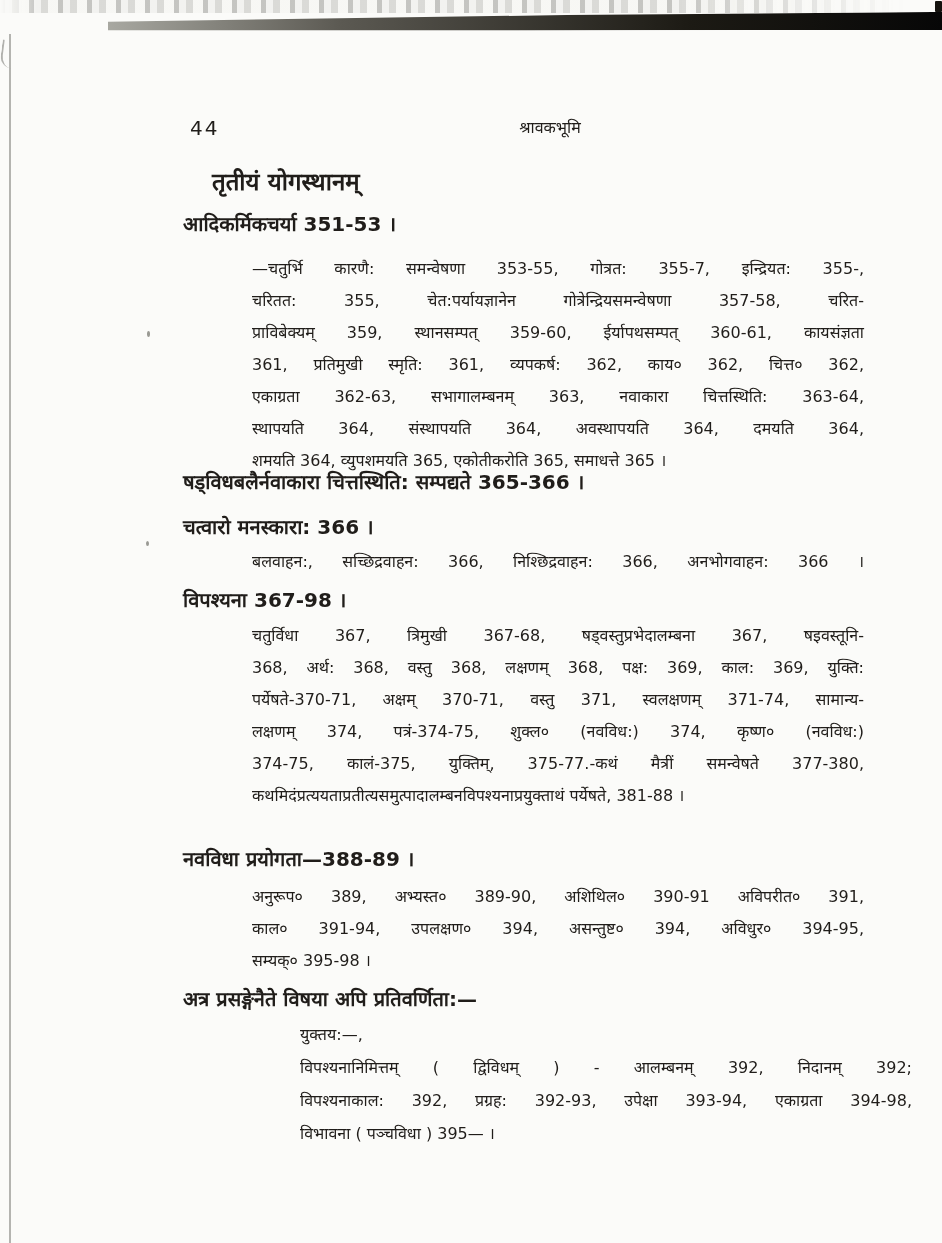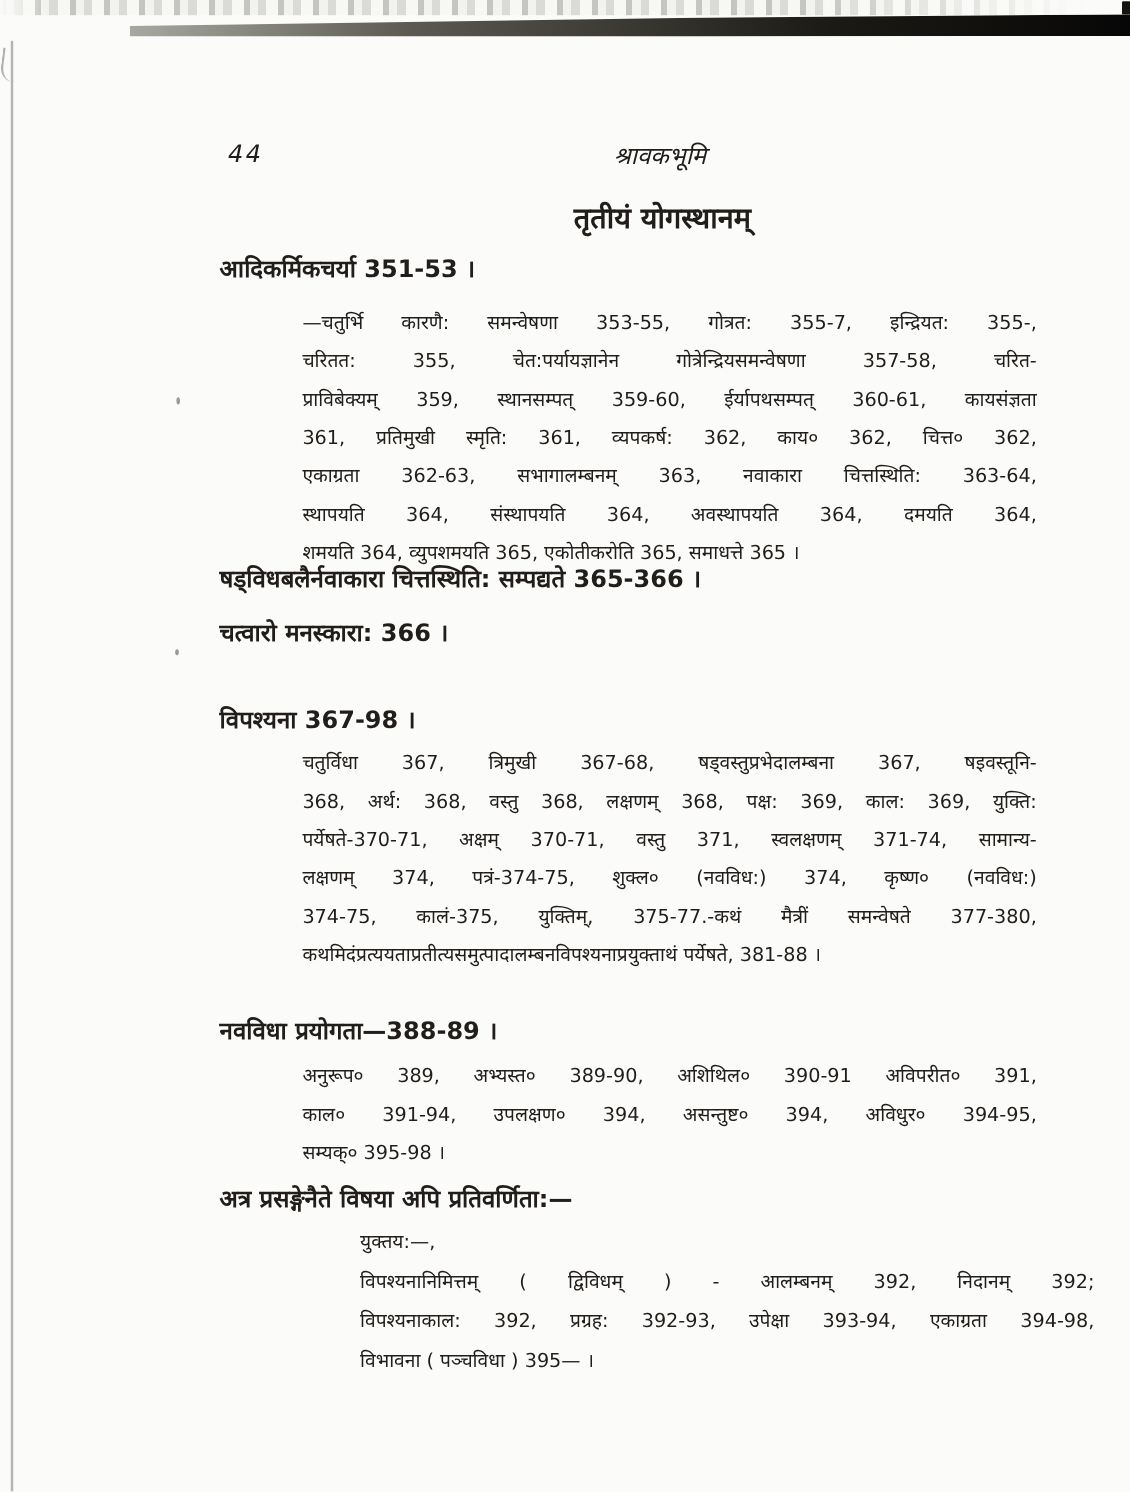--- a/index.html
+++ b/index.html
@@ -29,23 +29,23 @@
     clip-path:polygon(0 42%,55% 12%,100% 0,100% 100%,55% 96%,0 90%);
     transform:rotate(-.15deg);
   }
   .corner-blob{position:absolute;right:0;top:1px;width:7px;height:11px;background:#15130f;border-radius:1px;}
   .left-scan-line{position:absolute;left:9px;top:34px;bottom:0;width:2px;background:#b4b4b0;}
   .left-arc{position:absolute;left:1px;top:40px;width:10px;height:28px;border-left:2px solid #8b8b86;border-radius:0 0 0 14px;transform:rotate(7deg);opacity:.65;}
   .speck{position:absolute;background:#9a9a94;border-radius:50%;}
   .speck.s1{left:147px;top:331px;width:3px;height:6px;}
   .speck.s2{left:146px;top:541px;width:3px;height:5px;}
   
-  .pgnum{position:absolute;left:190px;top:116px;font-size:20px;letter-spacing:2px;font-style:italic;}
-  .running{position:absolute;left:420px;top:116px;width:260px;text-align:center;font-size:20px;font-style:italic;}
-  .chapter{position:absolute;left:212px;top:164px;width:680px;text-align:center;font-size:24px;font-weight:700;}
+  .pgnum{position:absolute;left:190px;top:116px;font-size:20px;letter-spacing:2px;}
+  .running{position:absolute;left:420px;top:116px;width:260px;text-align:center;font-size:16px;}
+  .chapter{position:absolute;left:212px;top:164px;width:680px;text-align:left;font-size:24px;font-weight:700;}
   .hd{position:absolute;left:183px;font-size:20px;font-weight:700;white-space:nowrap;}
   .para{position:absolute;left:252px;width:612px;font-size:16px;line-height:32px;}
   .para .ln{text-align:justify;text-align-last:justify;}
   .para .ln.last{text-align:left;text-align-last:left;}
   .p4{line-height:33px;margin-left:48px;}
 </style>
 </head>
 <body>
 
 <div class="page">
@@ -70,20 +70,23 @@
     <div class="ln">प्राविबेक्यम् 359, स्थानसम्पत् 359-60, ईर्यापथसम्पत् 360-61, कायसंज्ञता</div>
     <div class="ln">361, प्रतिमुखी स्मृति: 361, व्यपकर्ष: 362, काय० 362, चित्त० 362,</div>
     <div class="ln">एकाग्रता 362-63, सभागालम्बनम् 363, नवाकारा चित्तस्थिति: 363-64,</div>
     <div class="ln">स्थापयति 364, संस्थापयति 364, अवस्थापयति 364, दमयति 364,</div>
     <div class="ln last">शमयति 364, व्युपशमयति 365, एकोतीकरोति 365, समाधत्ते 365 ।</div>
   </div>
 
   <div class="hd" style="top:468px">षड्विधबलैर्नवाकारा चित्तस्थिति: सम्पद्यते 365-366 ।</div>
   <div class="hd" style="top:513px">चत्वारो मनस्कारा: 366 ।</div>
 
+  <div class="para" style="top:546px">
+    <div class="ln">बलवाहन:, सच्छिद्रवाहन: 366, निश्छिद्रवाहन: 366, अनभोगवाहन: 366 ।</div>
+  </div>
 
   <div class="hd" style="top:586px">विपश्यना 367-98 ।</div>
 
   <div class="para" style="top:620px">
     <div class="ln">चतुर्विधा 367, त्रिमुखी 367-68, षड्वस्तुप्रभेदालम्बना 367, षइवस्तूनि-</div>
     <div class="ln">368, अर्थ: 368, वस्तु 368, लक्षणम् 368, पक्ष: 369, काल: 369, युक्ति:</div>
     <div class="ln">पर्येषते-370-71, अक्षम् 370-71, वस्तु 371, स्वलक्षणम् 371-74, सामान्य-</div>
     <div class="ln">लक्षणम् 374, पत्रं-374-75, शुक्ल० (नवविध:) 374, कृष्ण० (नवविध:)</div>
     <div class="ln">374-75, कालं-375, युक्तिम्, 375-77.-कथं मैत्रीं समन्वेषते 377-380,</div>
     <div class="ln last">कथमिदंप्रत्ययताप्रतीत्यसमुत्पादालम्बनविपश्यनाप्रयुक्ताथं पर्येषते, 381-88 ।</div>

